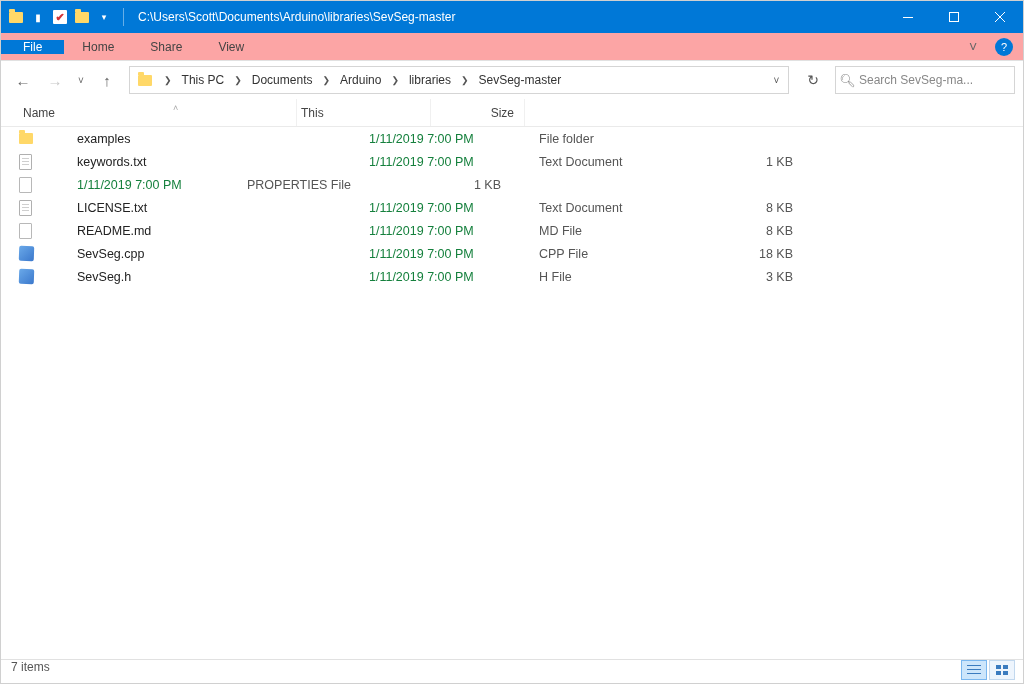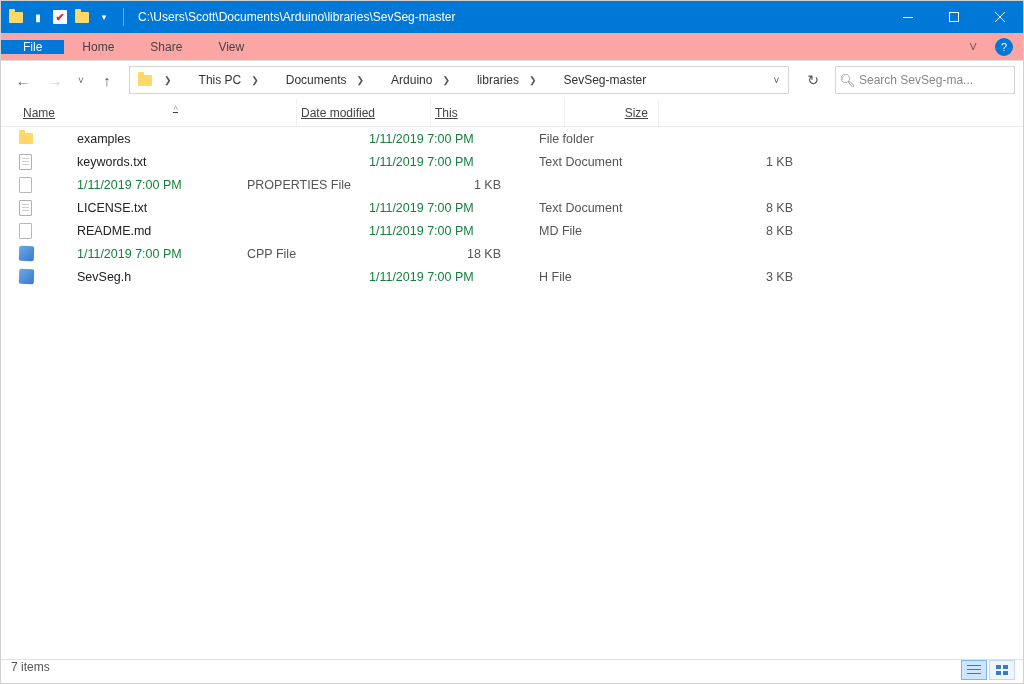--- a/index.html
+++ b/index.html
@@ -25,33 +25,33 @@
     .ribbon .expand-btn { width: 36px; display: flex; align-items: center; justify-content: center; cursor: pointer; color: #666; font-size: 14px; }
     .ribbon .help-btn { width: 18px; height: 18px; border-radius: 50%; background: #0078d7; color: #fff; font-size: 11px; display: flex; align-items: center; justify-content: center; margin: 0 10px 0 4px; align-self: center; cursor: pointer; }
 
     
     .nav-bar { height: 38px; display: flex; align-items: center; padding: 4px 8px; gap: 4px; }
     .nav-btn { width: 28px; height: 28px; display: flex; align-items: center; justify-content: center; cursor: pointer; color: #666; font-size: 15px; border-radius: 2px; }
     .nav-btn.disabled { color: #c8c8c8; cursor: default; }
     .recent-btn { width: 16px; font-size: 10px; }
     .address-bar { flex: 1; height: 28px; border: 1px solid #d5d5d5; display: flex; align-items: center; background: #fff; margin: 0 4px; }
     .address-bar .crumb-icon { padding: 0 6px 0 8px; display: flex; align-items: center; }
-    .address-bar .crumb { padding: 0 4px; height: 100%; display: flex; align-items: center; font-size: 12px; cursor: pointer; color: #333; margin-left: 17px; }
+    .address-bar .crumb { padding: 0 4px; height: 100%; display: flex; align-items: center; font-size: 12px; cursor: pointer; color: #333; }
     .address-bar .chev { padding: 0 6px; font-size: 9px; color: #555; height: 100%; display: flex; align-items: center; cursor: pointer; }
     .address-bar .flex-fill { flex: 1; }
     .address-bar .drop { width: 24px; text-align: center; font-size: 10px; color: #555; height: 100%; display: flex; align-items: center; justify-content: center; cursor: pointer; border-left: 1px solid transparent; }
     .refresh-btn { width: 32px; height: 28px; border: none; display: flex; align-items: center; justify-content: center; font-size: 14px; cursor: pointer; color: #555; }
     .search-box { width: 180px; height: 28px; border: 1px solid #d5d5d5; display: flex; align-items: center; margin-left: 2px; }
     .search-box .search-icon { width: 28px; text-align: center; color: #888; font-size: 13px; }
     .search-box input { border: none; outline: none; flex: 1; font-size: 12px; color: #555; background: transparent; }
     .search-box input::placeholder { color: #888; }
 
     
     .columns { height: 28px; display: flex; align-items: center; font-size: 12px; color: #444; border-bottom: 1px solid #eaeaea; padding-left: 18px; }
-    .col { display: flex; align-items: center; height: 100%; border-right: 1px solid #f0f0f0; padding-left: 4px; cursor: pointer; text-decoration: underline; }
+    .col { display: flex; align-items: center; height: 100%; border-right: 1px solid #f0f0f0; padding-left: 4px; cursor: pointer; }
     .col.name { width: 278px; }
     .col.date { width: 134px; }
     .col.type { width: 134px; }
     .col.size { width: 94px; justify-content: flex-end; padding-right: 10px; }
     .sort-ind { flex: 1; text-align: center; color: #aaa; font-size: 9px; margin-top: -10px; }
 
     
     .file-list { flex: 1; padding-left: 18px; font-size: 12.5px; color: #222; overflow: auto; }
     .file-row { height: 23px; display: flex; align-items: center; cursor: pointer; gap: 36px; }
     .file-row .icon { width: 22px; display: flex; align-items: center; justify-content: flex-start; }
@@ -148,23 +148,20 @@
     <div class="search-icon">🔍︎</div>
     <input type="text" placeholder="Search SevSeg-ma..." style="">
   </div>
 </div>
 
 <div class="columns">
   <div class="col name">
     <span>Name</span>
     <span class="sort-ind">˄</span>
   </div>
-  <div class="col date">
-      <span>Date modified</span>
-    </div>
   <div class="col type">
       <span>This</span>
     </div>
   <div class="col size">
       <span>Size</span>
     </div>
 </div>
 
 <div class="file-list" id="file-list">
     <div class="file-row">
@@ -208,20 +205,21 @@
       </div>
       <div class="name-cell">README.md</div>
       <div class="date-cell">1/11/2019 7:00 PM</div>
       <div class="type-cell">MD File</div>
       <div class="size-cell">8 KB</div>
     </div>
     <div class="file-row">
       <div class="icon">
         <div class="code-glyph"></div>
       </div>
+      <div class="name-cell">SevSeg.cpp</div>
       <div class="date-cell">1/11/2019 7:00 PM</div>
       <div class="type-cell">CPP File</div>
       <div class="size-cell">18 KB</div>
     </div>
     <div class="file-row">
       <div class="icon">
         <div class="code-glyph"></div>
       </div>
       <div class="name-cell">SevSeg.h</div>
       <div class="date-cell">1/11/2019 7:00 PM</div>

